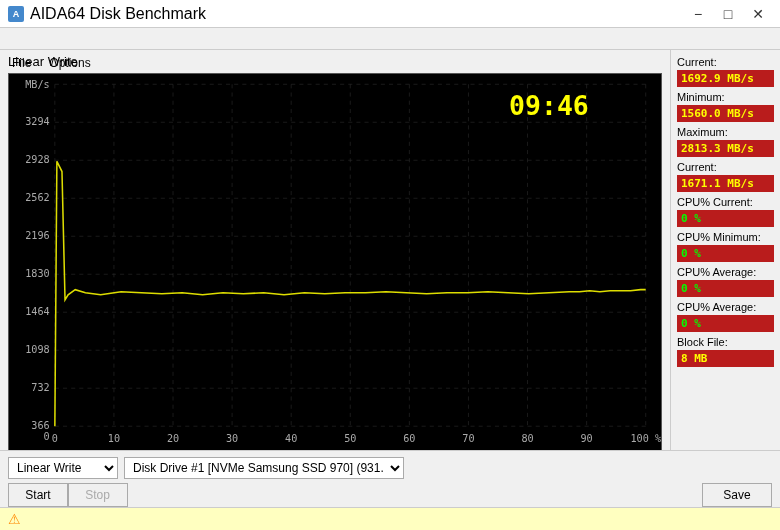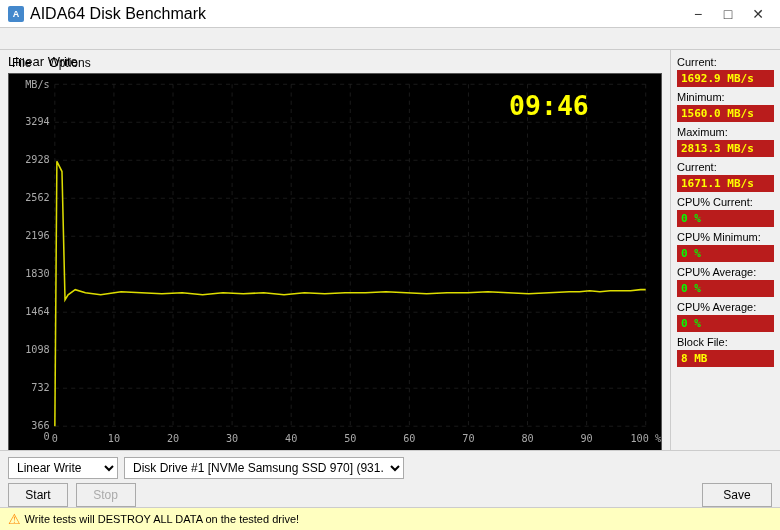--- a/index.html
+++ b/index.html
@@ -144,21 +144,21 @@
       font-size: 12px;
       cursor: pointer;
       padding: 0 12px;
     }
     .btn:disabled { color: #aaa; cursor: default; }
     .btn.start { min-width: 60px; }
     .btn.stop { min-width: 60px; padding-left: 11px; }
     .buttons-row {
       display: flex;
       align-items: center;
-      gap: 8px;
+      gap: 0;
       padding: 0 8px;
       justify-content: flex-start;
     }
     .warning-bar {
       background: #ffffc0;
       border-top: 1px solid #ccc;
       padding: 3px 8px;
       font-size: 11px;
       color: #000;
       display: flex;
@@ -317,16 +317,15 @@
 
     <div class="buttons-row">
       <button class="btn start">Start</button>
       <button class="btn stop" disabled="">Stop</button>
       <div class="spacer"></div>
       <button class="btn" style="margin-left:260px;">Save</button>
     </div>
 
     <div class="warning-bar">
       <span class="warning-icon">⚠</span>
-      <span>Write tests will DESTROY ALL DATA on the tested drive!</span>
     </div>
   </div>
 </div>
 
 </body></html>

